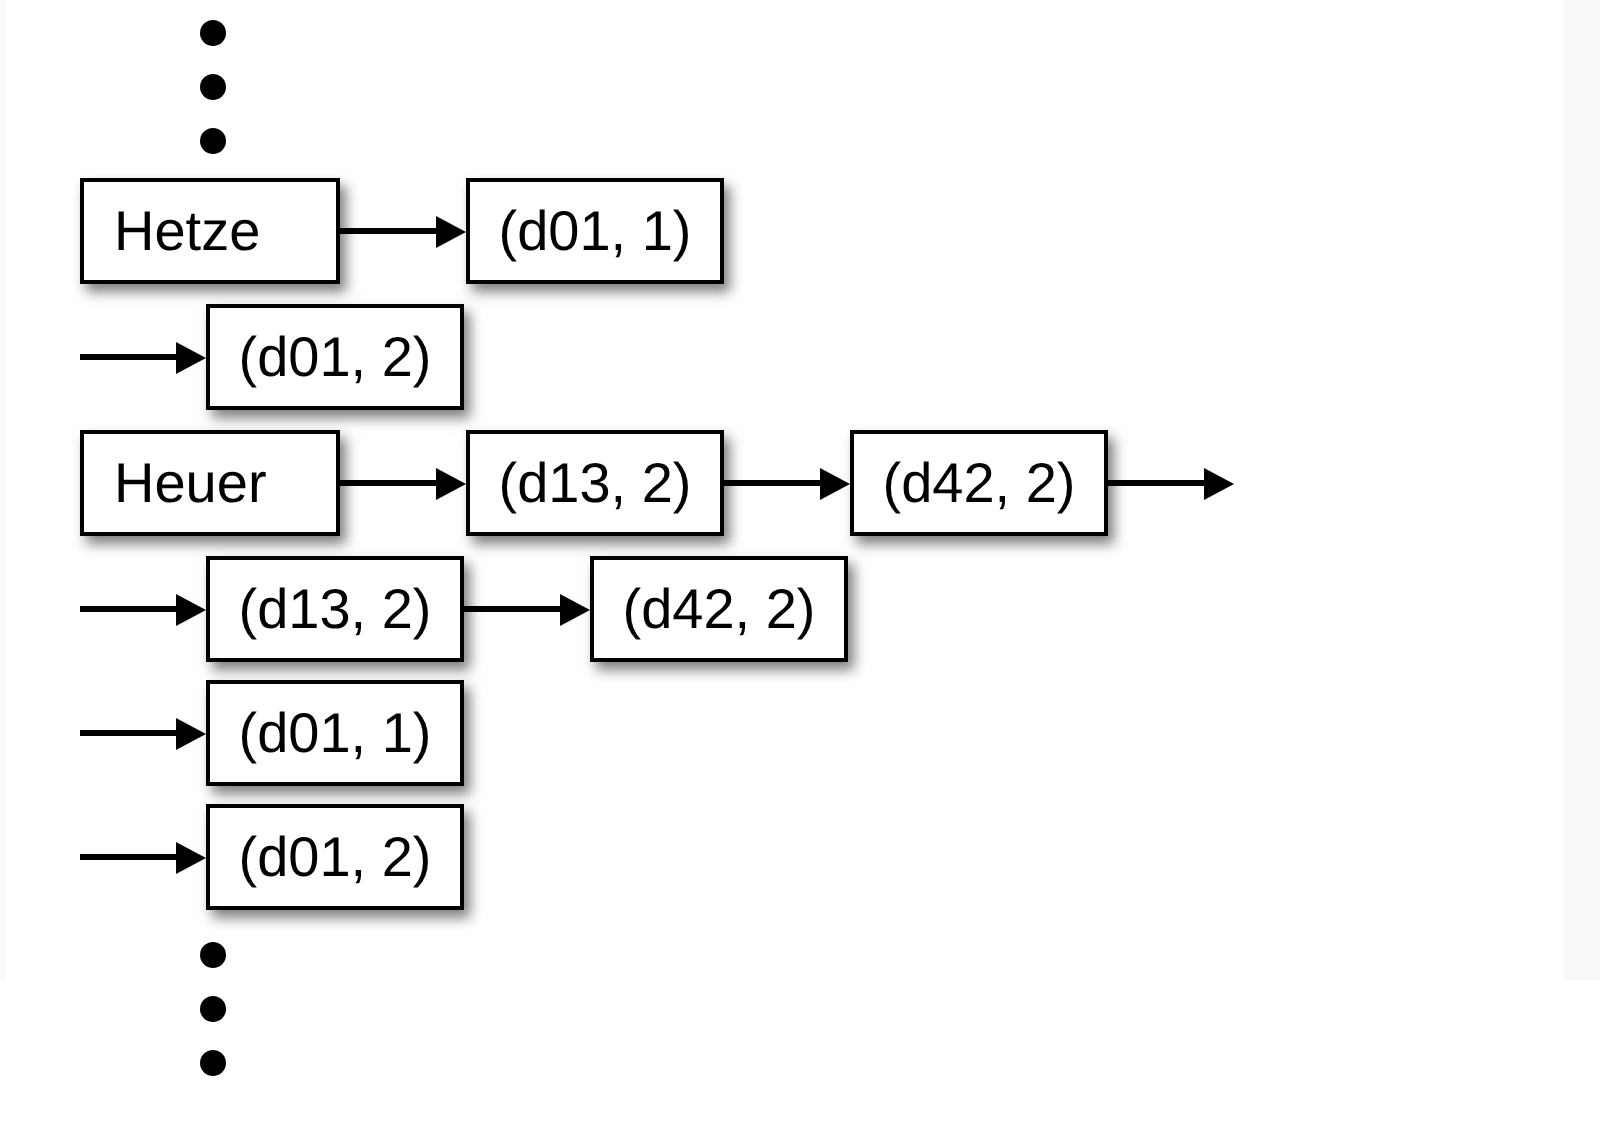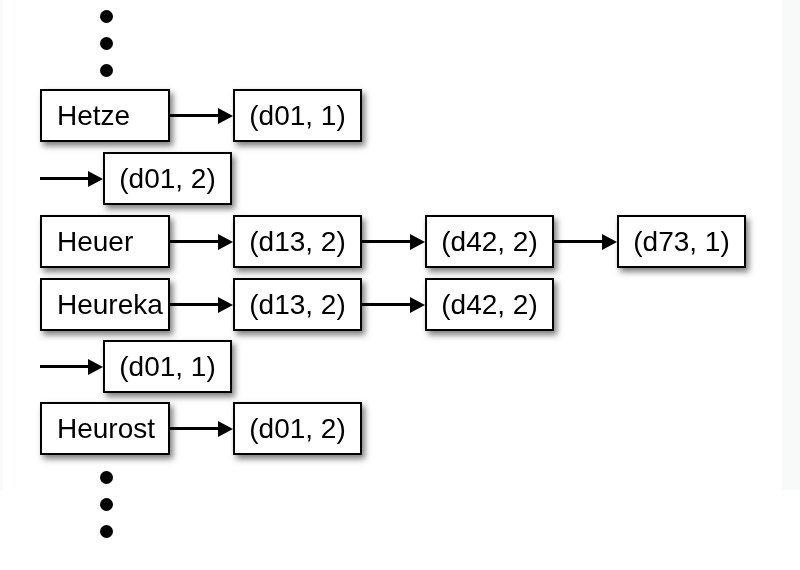--- a/index.html
+++ b/index.html
@@ -133,50 +133,41 @@
     </div>
     <div class="arrow"></div>
     <div class="box posting-box">
       <span>(d13, 2)</span>
     </div>
     <div class="arrow"></div>
     <div class="box posting-box">
       <span>(d42, 2)</span>
     </div>
     <div class="arrow"></div>
-    <div class="box posting-box">
-      <span>(d73, 1)</span>
-    </div>
   </div>
 
   <div class="row" style="top:278px">
-    <div class="box term-box">
-      <span>Heureka</span>
-    </div>
     <div class="arrow"></div>
     <div class="box posting-box">
       <span>(d13, 2)</span>
     </div>
     <div class="arrow"></div>
     <div class="box posting-box">
       <span>(d42, 2)</span>
     </div>
   </div>
 
   <div class="row" style="top:340px">
     <div class="arrow"></div>
     <div class="box posting-box">
       <span>(d01, 1)</span>
     </div>
   </div>
 
   <div class="row" style="top:402px">
-    <div class="box term-box">
-      <span>Heurost</span>
-    </div>
     <div class="arrow"></div>
     <div class="box posting-box">
       <span>(d01, 2)</span>
     </div>
   </div>
 
   <div class="dots dots-bottom">
     <span class="dot"></span>
     <span class="dot"></span>
     <span class="dot"></span>

